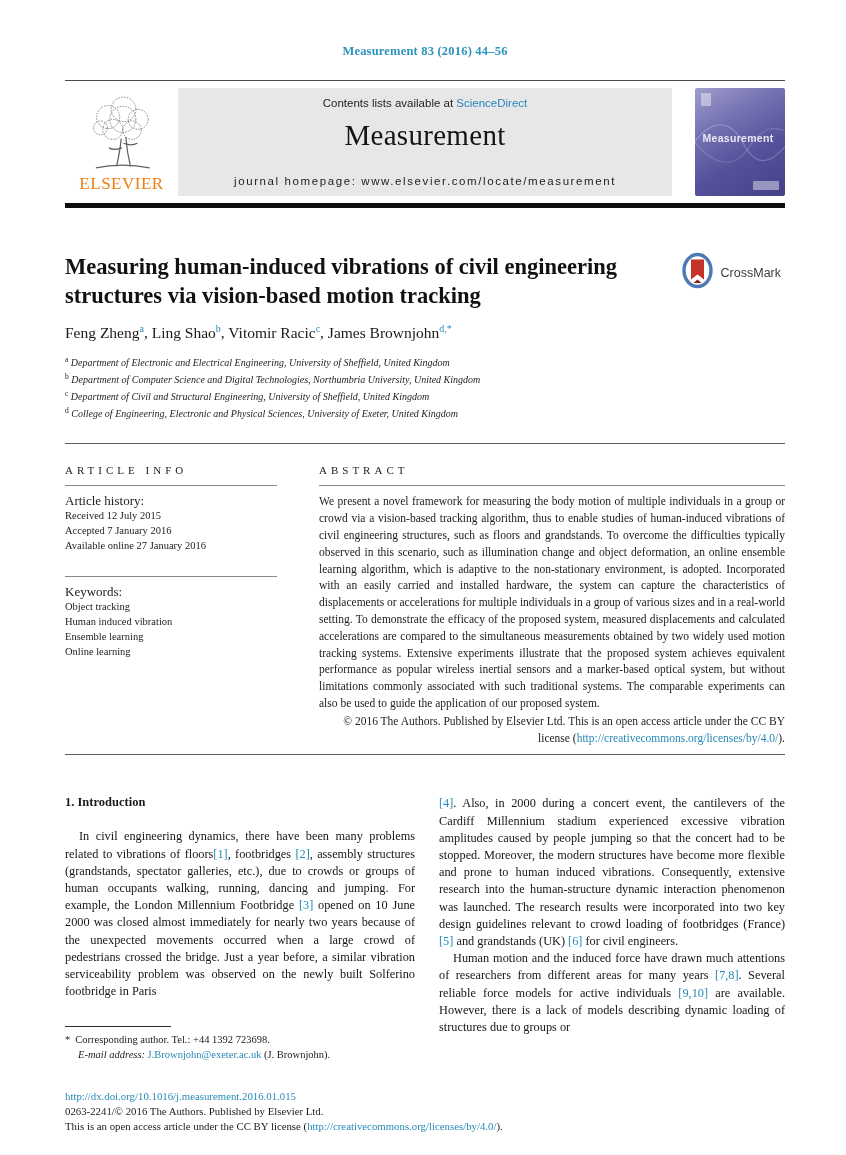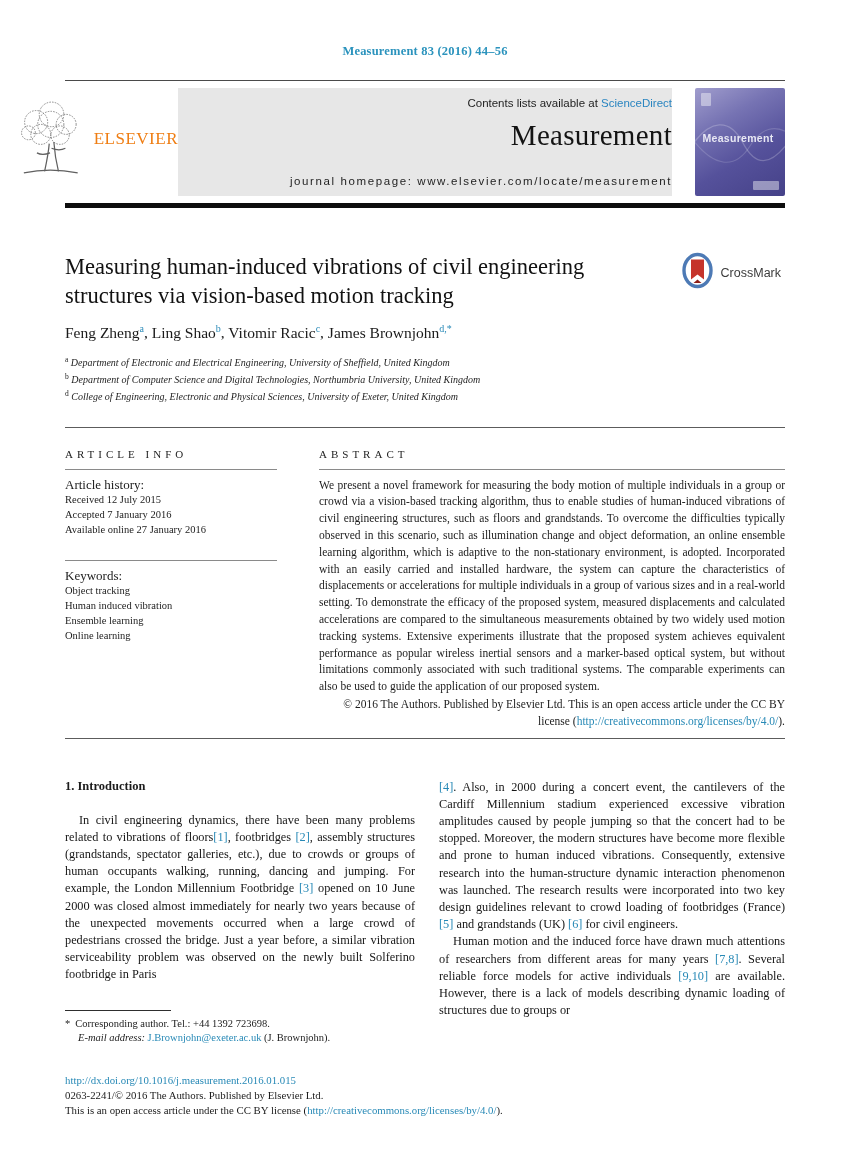--- a/index.html
+++ b/index.html
@@ -14,29 +14,29 @@
   
   .citation {
     padding-top:44px; text-align:center;
     font-size:12.5px; font-weight:600; color:#2b93bd; letter-spacing:.2px;
   }
   .top-rule { margin-top:21px; border-top:1px solid #4a4a4a; }
 
   
   .header-row { display:flex; margin-top:7px; height:108px; }
   .logo-box {
-    width:113px; display:flex; flex-direction:row; align-items:center;
+    width:113px; display:flex; flex-direction:column; align-items:center;
     justify-content:flex-end; padding-bottom:2px;
   }
   .elsevier-word {
     font-family:"Liberation Serif", serif; color:#ef7d12; font-size:17px;
     letter-spacing:.5px; font-weight:500; margin-top:-4px;
   }
   .header-bar {
-    flex:1; background:#e7e7e7; position:relative; text-align:right;
+    flex:1; background:#e7e7e7; position:relative; text-align:center;
     padding-top:9px;
   }
   .contents-line { font-family:"Liberation Sans", sans-serif; font-size:11.5px; color:#1e1e1e; }
   .contents-line .sd-link { color:#2a85c0; }
   .journal-title { font-size:29px; margin-top:10px; color:#141414; letter-spacing:.3px; }
   .homepage-line {
     position:absolute; bottom:9px; left:0; right:0;
     font-family:"Liberation Sans", sans-serif; font-size:11.5px;
     letter-spacing:1.6px; color:#1e1e1e;
   }
@@ -56,21 +56,21 @@
     background:rgba(230,230,240,.55); border-radius:1px;
   }
   .cover-bottomlogo {
     position:absolute; bottom:6px; right:6px; width:26px; height:9px;
     background:rgba(230,230,240,.5); border-radius:1px;
   }
   .thick-rule { height:5px; background:#0d0d0d; margin-top:7px; }
 
   
   .title-row { position:relative; margin-top:44px; }
-  .article-title { font-size:22.5px; font-weight:400; color:#111; line-height:29px; width:600px; }
+  .article-title { font-size:22.5px; font-weight:700; color:#111; line-height:29px; width:600px; }
   .crossmark {
     position:absolute; right:4px; top:0; display:flex; align-items:center; gap:7px;
     cursor:pointer;
   }
   .crossmark-label { font-family:"Liberation Sans", sans-serif; font-size:12.5px; color:#3c3c3c; }
   .authors { margin-top:13px; font-size:15.5px; color:#1a1a1a; }
   .authors sup { color:#2a8ab8; font-size:10px; }
   .affiliations { margin-top:11px; font-style:italic; font-size:10px; line-height:13.5px; color:#1d1d1d; }
   .affiliations sup { font-size:7.5px; font-style:normal; }
 
@@ -181,20 +181,21 @@
     <div class="authors">
       <span><span>Feng Zheng</span><sup>a</sup><span>, </span></span>
       <span><span>Ling Shao</span><sup>b</sup><span>, </span></span>
       <span><span>Vitomir Racic</span><sup>c</sup><span>, </span></span>
       <span><span>James Brownjohn</span><sup>d,*</sup></span>
     </div>
 
     <div class="affiliations">
       <div><sup>a</sup> <span>Department of Electronic and Electrical Engineering, University of Sheffield, United Kingdom</span></div>
       <div><sup>b</sup> <span>Department of Computer Science and Digital Technologies, Northumbria University, United Kingdom</span></div>
+      <div><sup>c</sup> <span>Department of Civil and Structural Engineering, University of Sheffield, United Kingdom</span></div>
       <div><sup>d</sup> <span>College of Engineering, Electronic and Physical Sciences, University of Exeter, United Kingdom</span></div>
     </div>
 
     <div class="info-block">
       <div class="info-col">
         <div class="block-heading">ARTICLE INFO</div>
         <div class="mini-rule"></div>
         <div class="label">Article history:</div>
         <div class="line">Received 12 July 2015</div>
         <div class="line">Accepted 7 January 2016</div>

